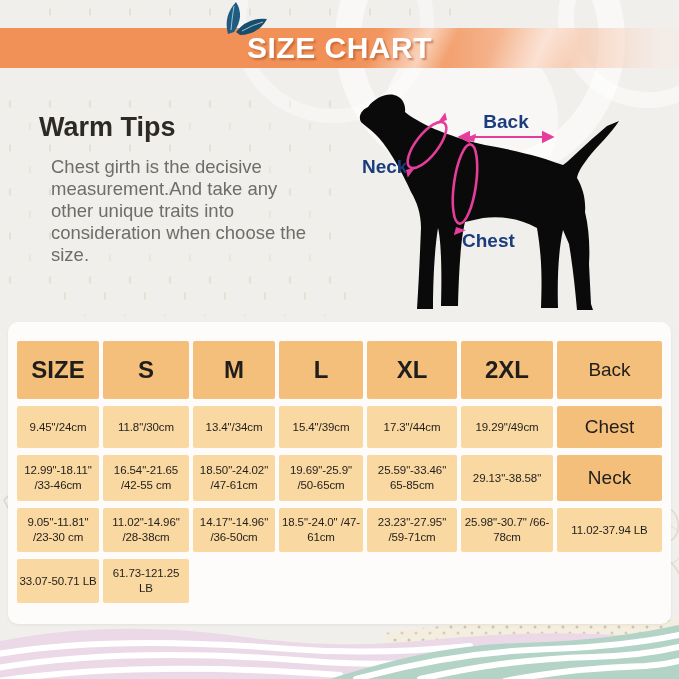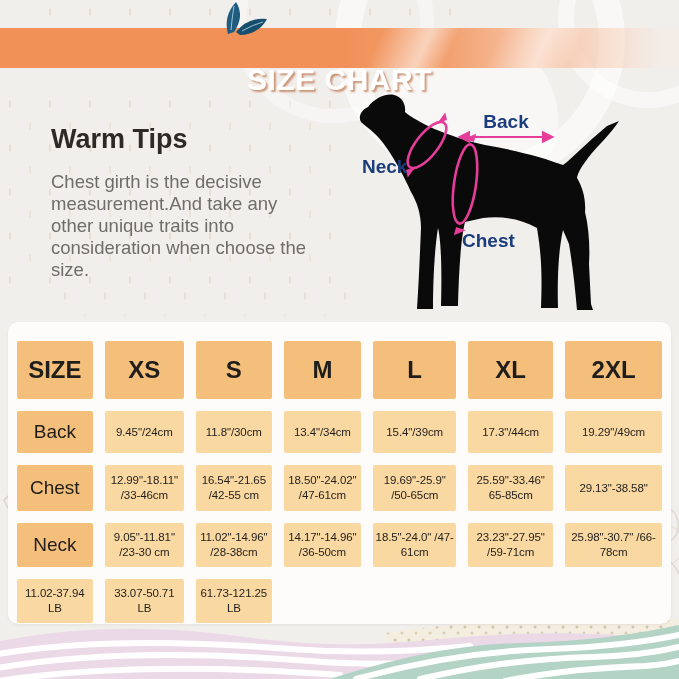--- a/index.html
+++ b/index.html
@@ -30,40 +30,39 @@
     background:linear-gradient(90deg,#f19057 0%,#f19057 50%,#f3a170 66%,#f7c6aa 80%,rgba(249,229,216,0.25) 97%);
   }
   #title-band::after{
     content:"";position:absolute;inset:0;
     background:linear-gradient(115deg,rgba(255,255,255,0) 55%,rgba(255,255,255,.55) 62%,rgba(255,255,255,0) 66%,rgba(255,255,255,0) 72%,rgba(255,255,255,.5) 79%,rgba(255,255,255,0) 84%);
   }
   #title-band .title{
     position:relative;z-index:1;display:block;width:100%;text-align:center;
     line-height:40px;font-size:30px;font-weight:bold;color:#ffffff;letter-spacing:.5px;
     text-shadow:2px 2px 2px rgba(176,86,36,.6);
-    margin-top:32px;
   }
   #leaf-decor{position:absolute;left:214px;top:0;z-index:3;pointer-events:none;}
   
   #warm-tips{position:absolute;left:35px;top:108px;width:285px;z-index:3;}
-  #warm-tips h2{margin:16px;font-size:27px;font-weight:bold;color:#2d2a26;}
+  #warm-tips h2{margin:4px;font-size:27px;font-weight:bold;color:#2d2a26;}
   #warm-tips p{margin:13px 0 0 16px;font-size:18.5px;line-height:22px;color:#6f6d69;}
   
   #dog-diagram{position:absolute;left:345px;top:88px;z-index:3;}
   
   #size-card{
     position:absolute;left:8px;top:322px;width:663px;height:302px;z-index:2;
     background:#fdfcfb;border-radius:10px;box-shadow:0 1px 3px rgba(0,0,0,.06);
     box-sizing:border-box;padding:19px 9px 20px 9px;
   }
   #size-grid{
     display:grid;width:100%;height:100%;
     grid-template-columns:82fr 86fr 82fr 84fr 90fr 92fr 105fr;
     grid-template-rows:58px 42px 46px 44px 44px;
-    column-gap:4px;row-gap:7px;gap:12px;
+    column-gap:4px;row-gap:7px;
   }
   .cell{
     display:flex;align-items:center;justify-content:center;text-align:center;
     border-radius:2px;color:#201e1b;box-sizing:border-box;padding:1px 2px;
   }
   .cell.head{background:#f4be7b;font-size:24px;font-weight:bold;}
   .cell.rowlabel{background:#f4be7b;font-size:19px;font-weight:500;}
   .cell.data{background:#f9d8a2;font-size:11.5px;line-height:15px;letter-spacing:-.1px;}
 </style>
 </head>
@@ -157,21 +156,20 @@
 
   <text x="161" y="40" text-anchor="middle" font-family="Liberation Sans, sans-serif" font-size="19" font-weight="bold" fill="#1c3d7c">Back</text>
   <text x="17" y="85" font-family="Liberation Sans, sans-serif" font-size="19" font-weight="bold" fill="#1c3d7c">Neck</text>
   <text x="117" y="159" font-family="Liberation Sans, sans-serif" font-size="19" font-weight="bold" fill="#1c3d7c">Chest</text>
 </svg>
 
 <div id="size-card">
   <div id="size-grid">
 
     <div class="cell head">SIZE</div>
-    <div class="cell head">XS</div>
     <div class="cell head">S</div>
     <div class="cell head">M</div>
     <div class="cell head">L</div>
     <div class="cell head">XL</div>
     <div class="cell head">2XL</div>
 
     <div class="cell rowlabel">Back</div>
     <div class="cell data">9.45"/24cm</div>
     <div class="cell data">11.8"/30cm</div>
     <div class="cell data">13.4"/34cm</div>

